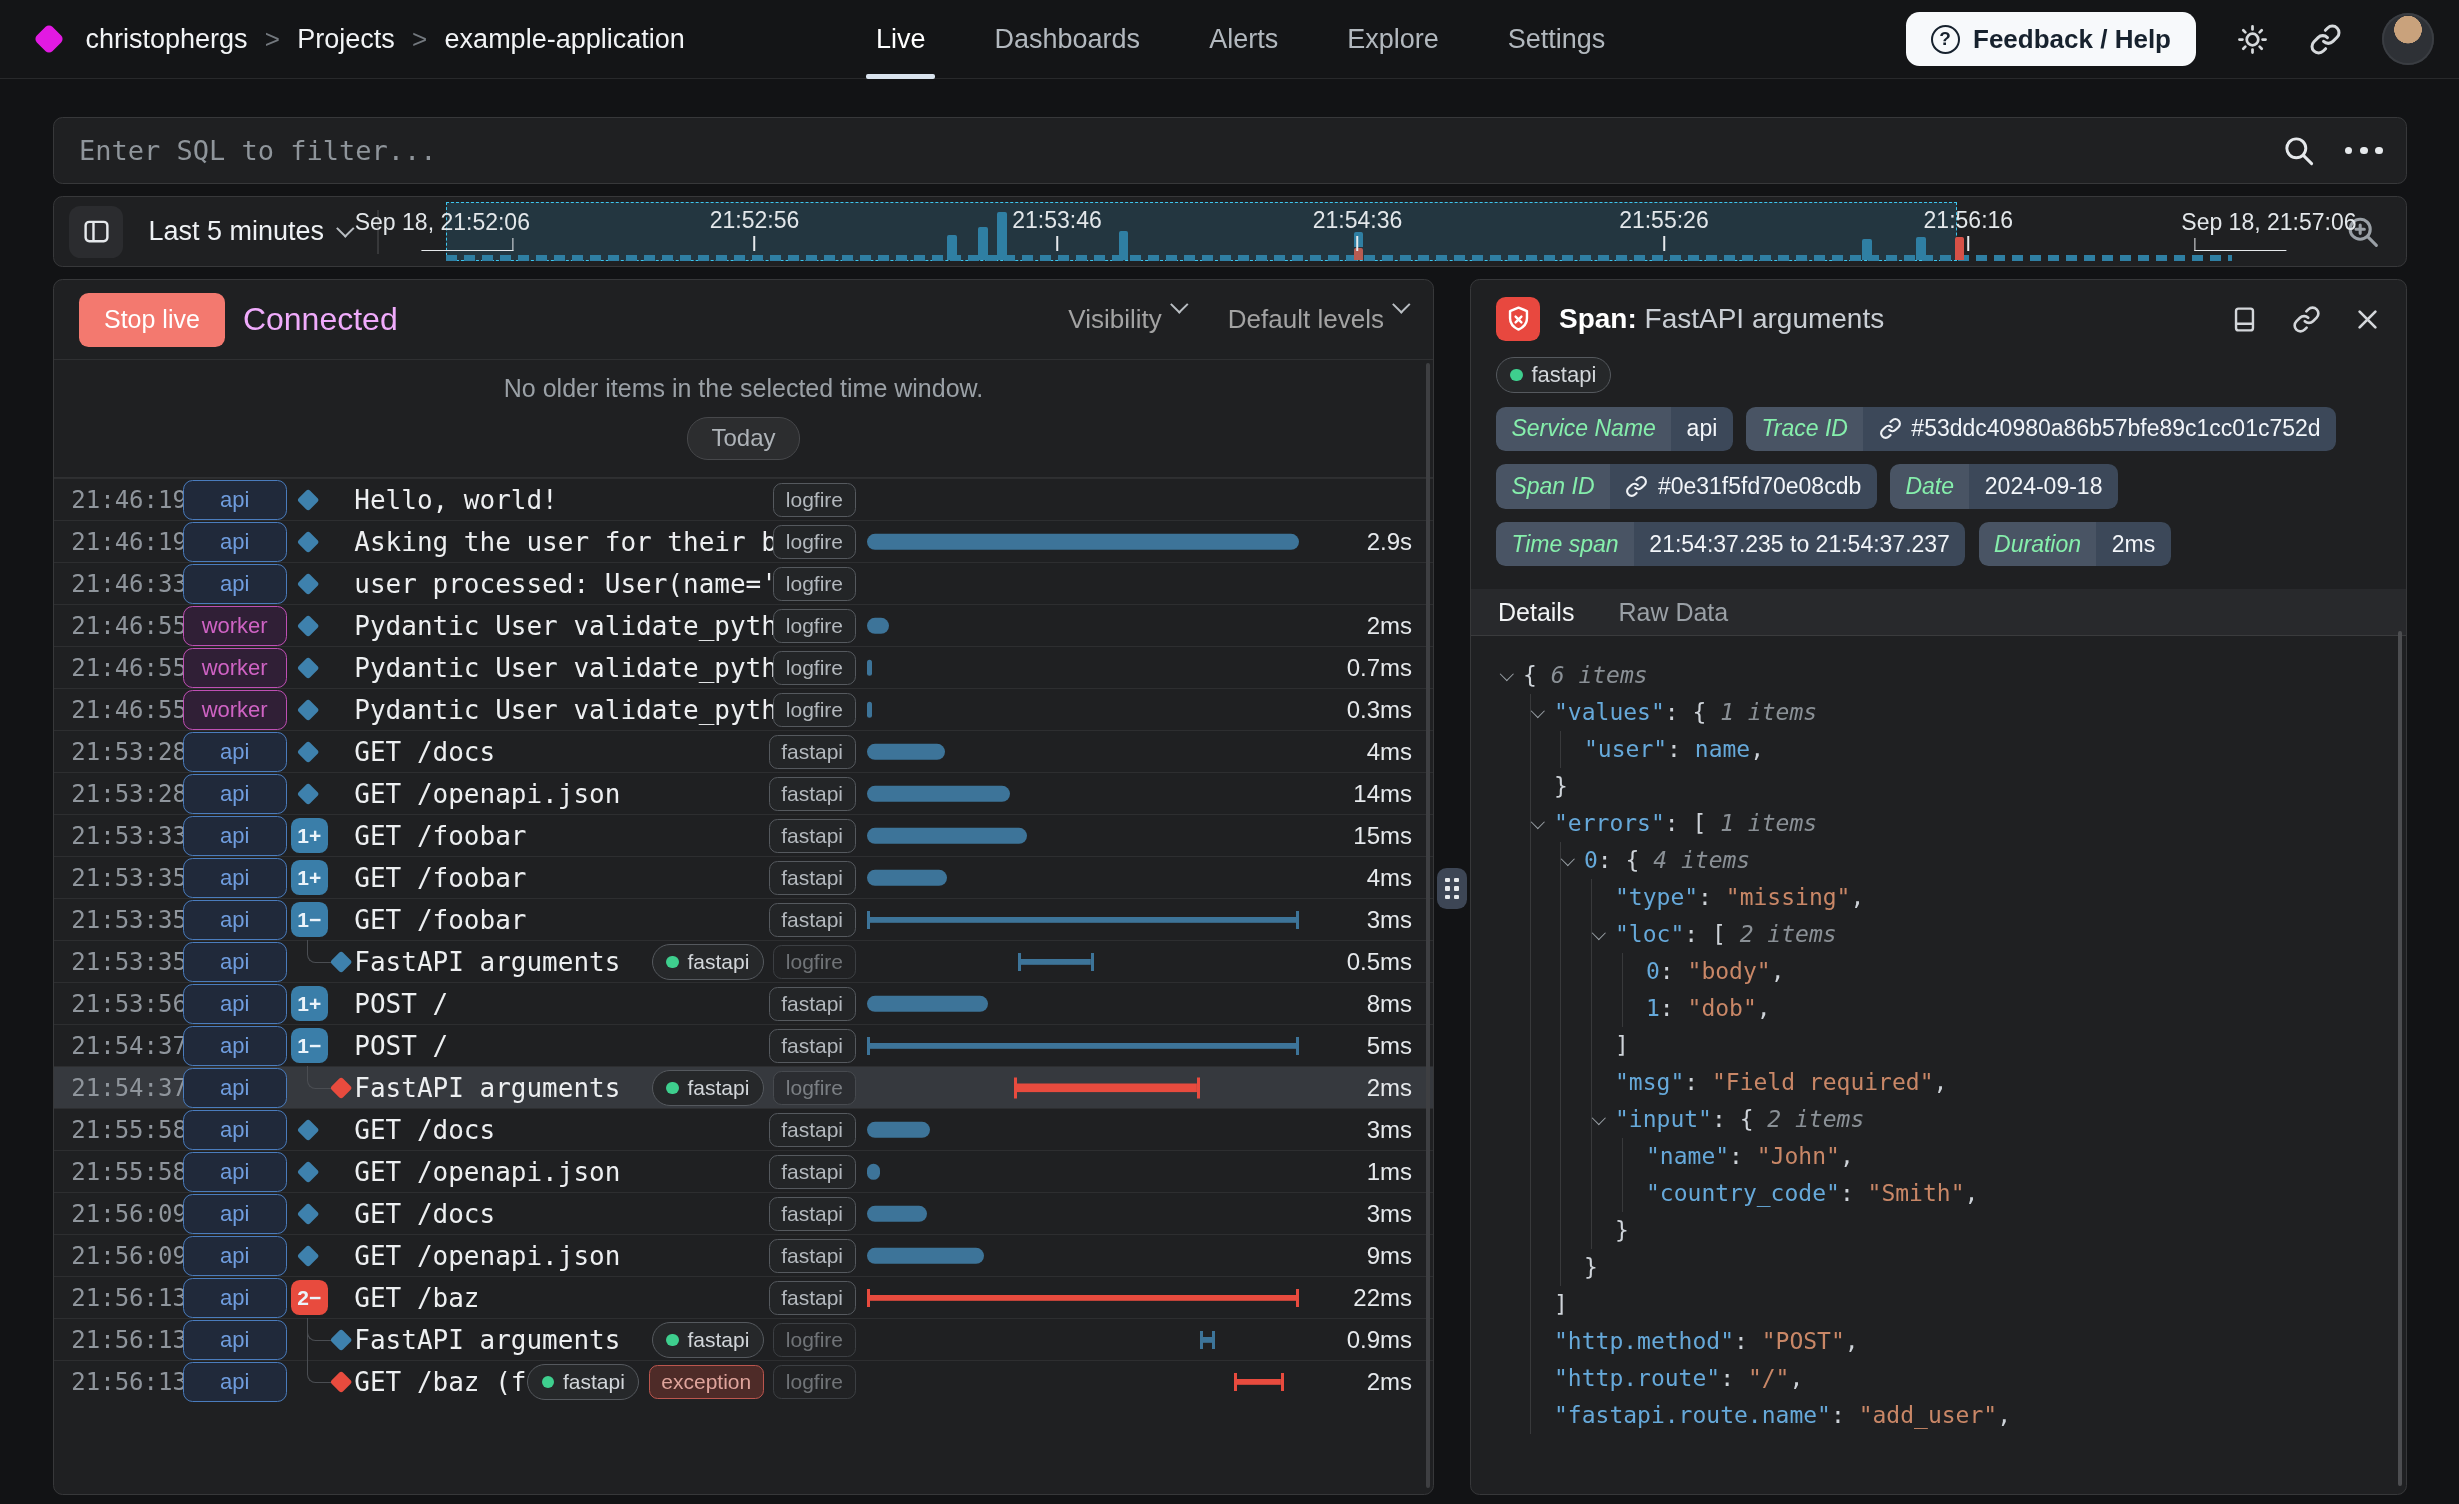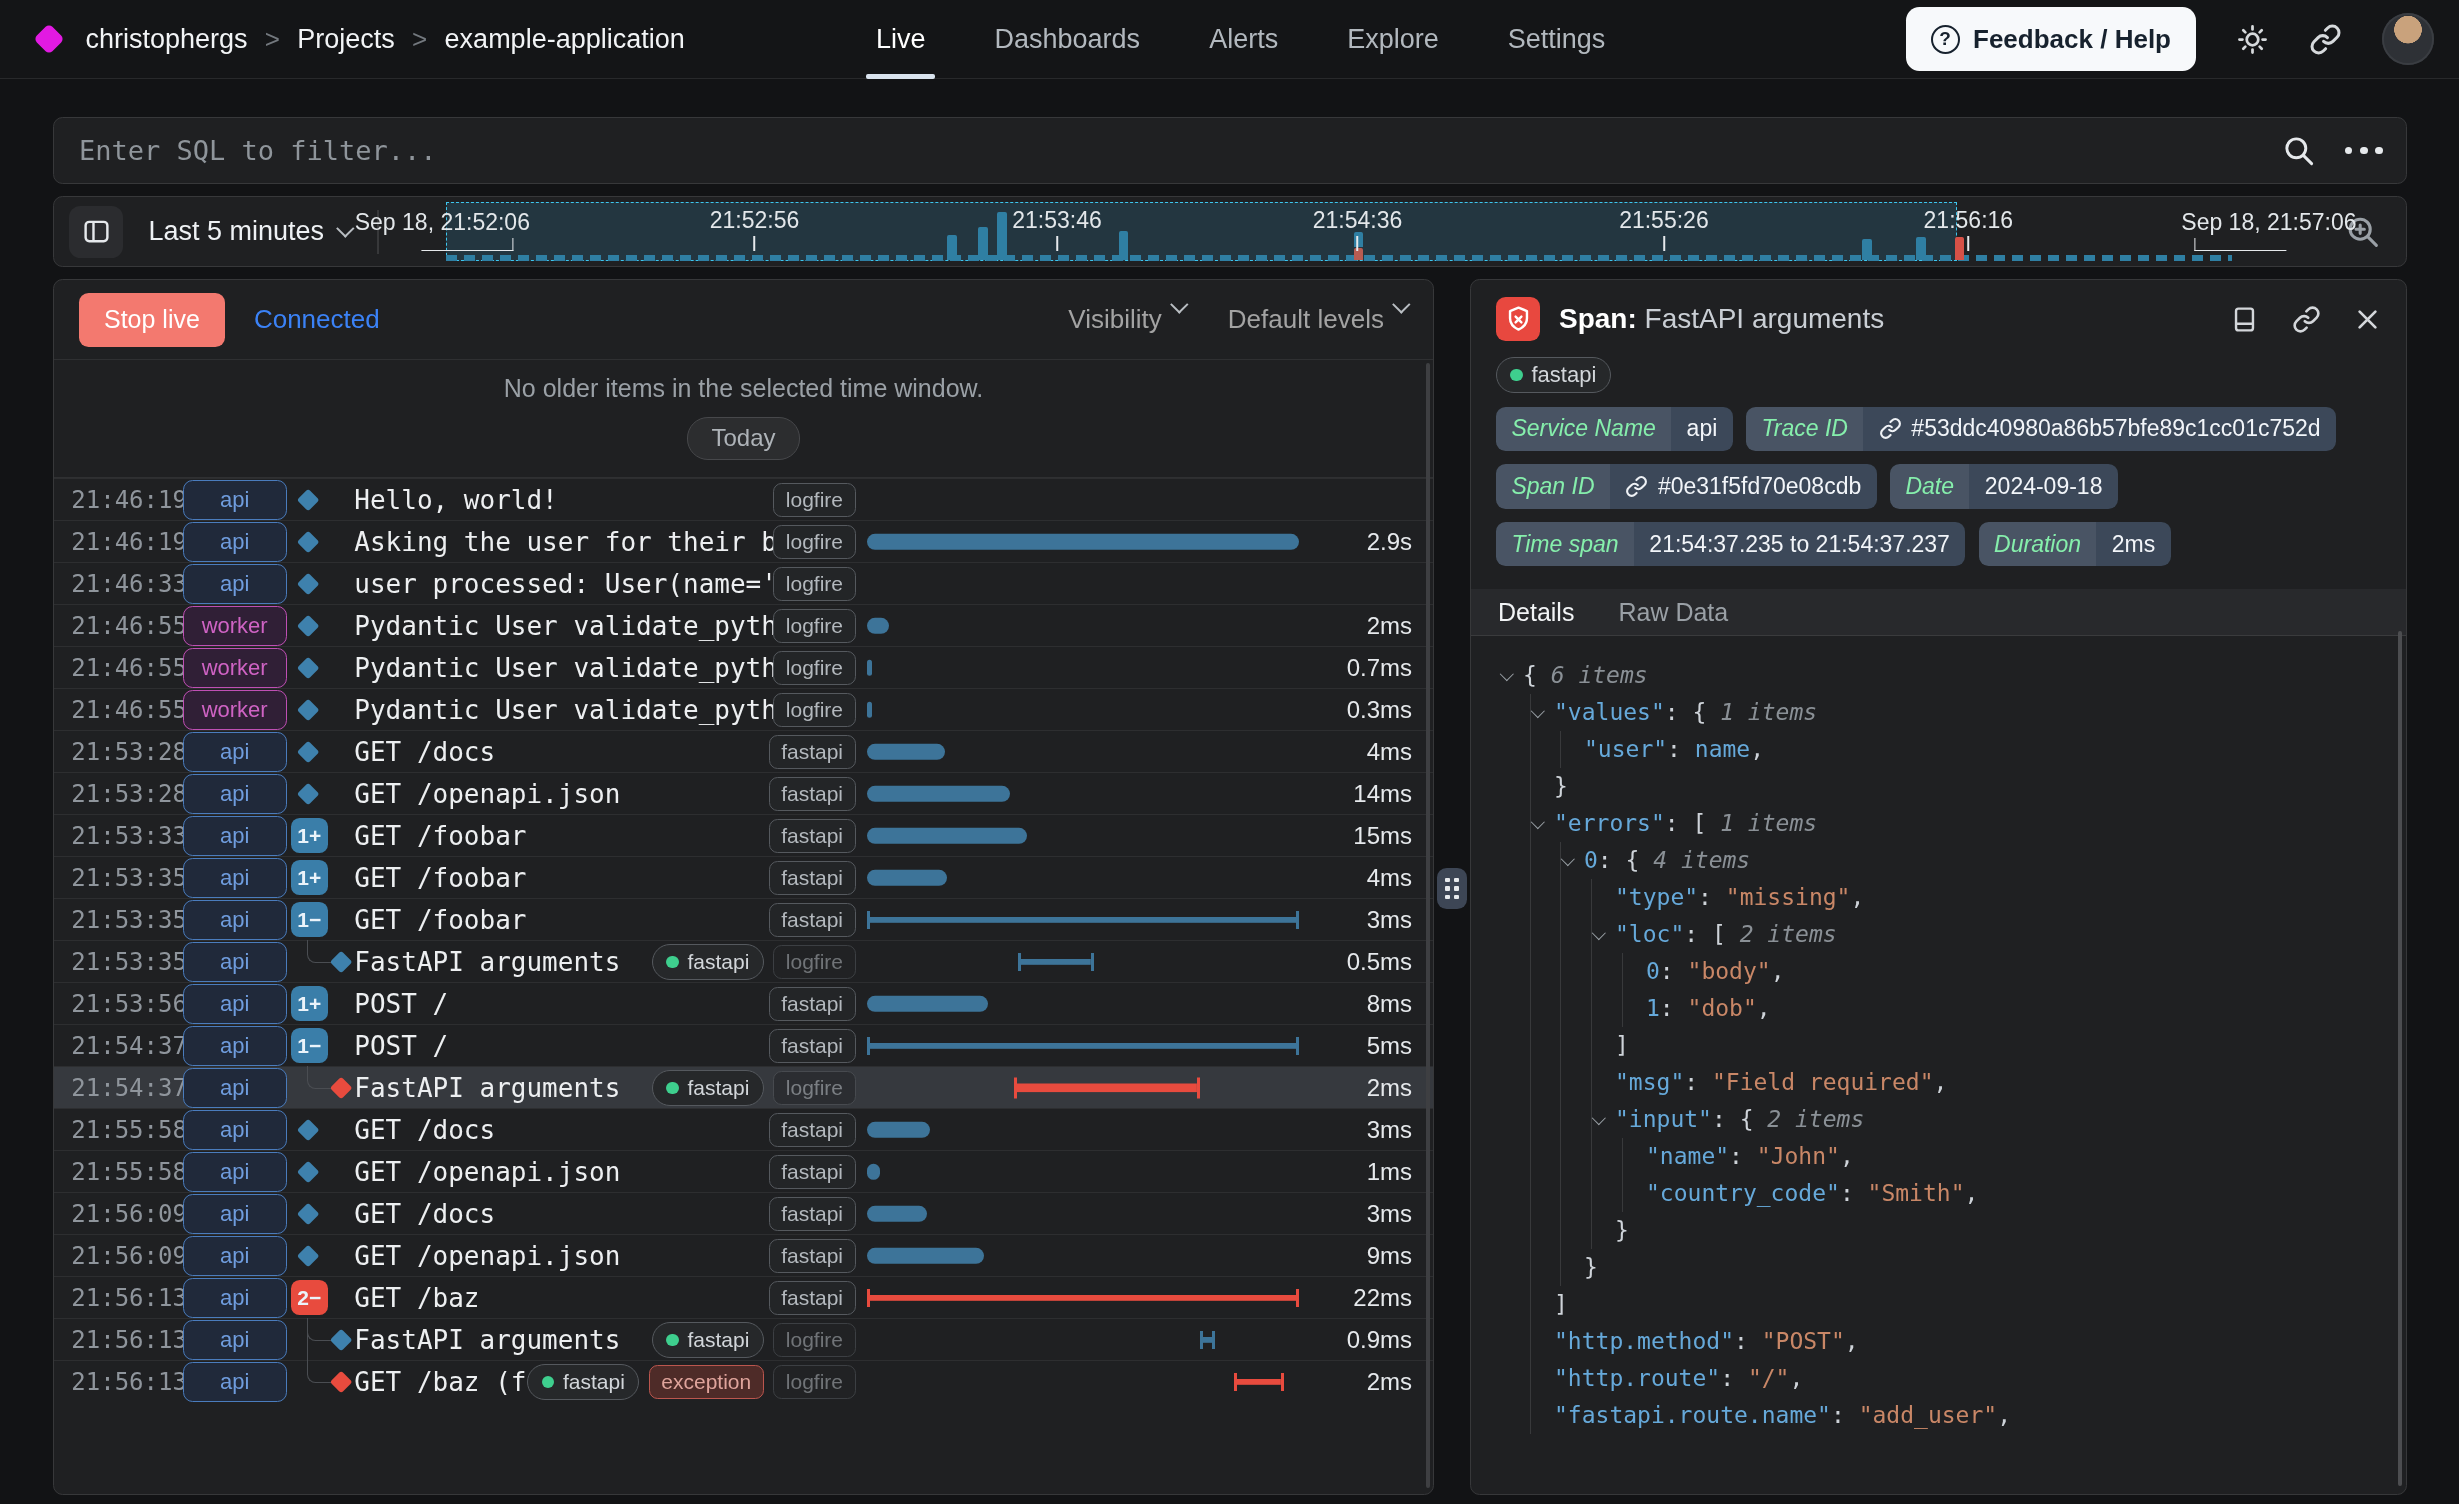--- a/index.html
+++ b/index.html
@@ -12,21 +12,21 @@
   .logo{width:22px;height:22px;background:#e21ae2;border-radius:4.8px;transform:rotate(45deg);margin:0 25px 0 13.4px;flex:none}
   .crumbs{display:flex;align-items:center;gap:17.3px;font-size:27px;color:#f2f4f6;white-space:nowrap}
   .crumb{cursor:pointer}
   .csep{color:#73787e;font-size:26px}
   .nav-tabs{position:absolute;left:876px;top:0;height:79px;display:flex;gap:69px}
   .nav-tab{font-size:27px;color:#b2b8be;display:flex;align-items:center;position:relative;cursor:pointer}
   .nav-tab.active{color:#ffffff}
   .nav-tab.active::after{content:"";position:absolute;left:-9.6px;right:-9.6px;bottom:0;height:4.8px;background:#d9e3ee;border-radius:1.9px}
   .nav-right{margin-left:auto;display:flex;align-items:center;gap:40px}
   .fb-btn{display:flex;align-items:center;gap:13.4px;background:#f7f9fb;color:#17222e;border:none;border-radius:13.4px;
-          height:64px;padding:0 25px;font-size:26px;font-weight:600;font-family:inherit;cursor:pointer}
+          height:54px;padding:0 25px;font-size:26px;font-weight:600;font-family:inherit;cursor:pointer}
   .fb-q{width:29px;height:29px;border:2.9px solid #17222e;border-radius:50%;display:flex;align-items:center;justify-content:center;
         font-size:19px;font-weight:700;box-sizing:border-box}
   .fb-q::after{content:"?"}
   .navicon{color:#d6d9dc;cursor:pointer}
   .avatar{width:52px;height:52px;border-radius:50%;flex:none;cursor:pointer;
     background:radial-gradient(circle at 50% 32%, #c9a27c 0 31%, #2e3136 32% 100%);
     box-shadow:inset 0 0 0 1.9px #3a3d42;}
 
   
   .panel{position:absolute;background:#1f2022;border:1.9px solid #37383a;border-radius:9.6px;box-sizing:border-box}
@@ -56,21 +56,21 @@
   .ebr{height:12.5px;width:92px;margin-top:2.9px;box-sizing:border-box}
   .ebr.start{border-right:1.9px solid #e6e9ec;border-bottom:1.9px solid #e6e9ec;margin-left:67px}
   .ebr.end{border-left:1.9px solid #e6e9ec;border-bottom:1.9px solid #e6e9ec;margin-left:13.4px}
   .tb-zoom{margin:0 9.6px 0 25px;cursor:pointer;flex:none}
 
   
   .lpanel{left:53px;top:279px;width:1381px;height:1216px;overflow:hidden}
   .lp-head{height:79px;display:flex;align-items:center;padding:0 25px;border-bottom:1px solid #2f3032}
   .stop-btn{background:#f3796f;color:#fff;border:none;border-radius:9.6px;font-size:25px;font-family:inherit;
             padding:12.5px 25px;cursor:pointer}
-  .connected{font-size:26px;color:#3b82f6;margin-left:29px}
+  .connected{font-size:32px;color:#f0abfc;margin-left:18px}
   .lp-ctl{margin-left:auto;display:flex;gap:42px}
   .ctl{display:flex;align-items:flex-start;gap:11.5px;font-size:26px;color:#a3a3a3;cursor:pointer;white-space:nowrap}
   .lp-empty{padding:14.4px 0 17.3px;border-bottom:1px solid #2f3032;text-align:center}
   .notice{font-size:25px;color:#9aa0a6}
   .today{margin-top:13.4px;display:inline-block;background:#2c2d2f;border:1.9px solid #47484b;border-radius:21px;
          padding:6.7px 23px;font-size:24px;color:#aeb3b8;cursor:pointer}
 
   .row{display:flex;align-items:center;height:42px;padding-left:17.3px;border-top:1px solid #2d2e30;box-sizing:border-box;position:relative;cursor:pointer}
   .row.selected{background:#36393e}
   .col-time{width:96px;flex:none;font-family:"DejaVu Sans Mono",monospace;font-size:24px;color:#8f959c}

